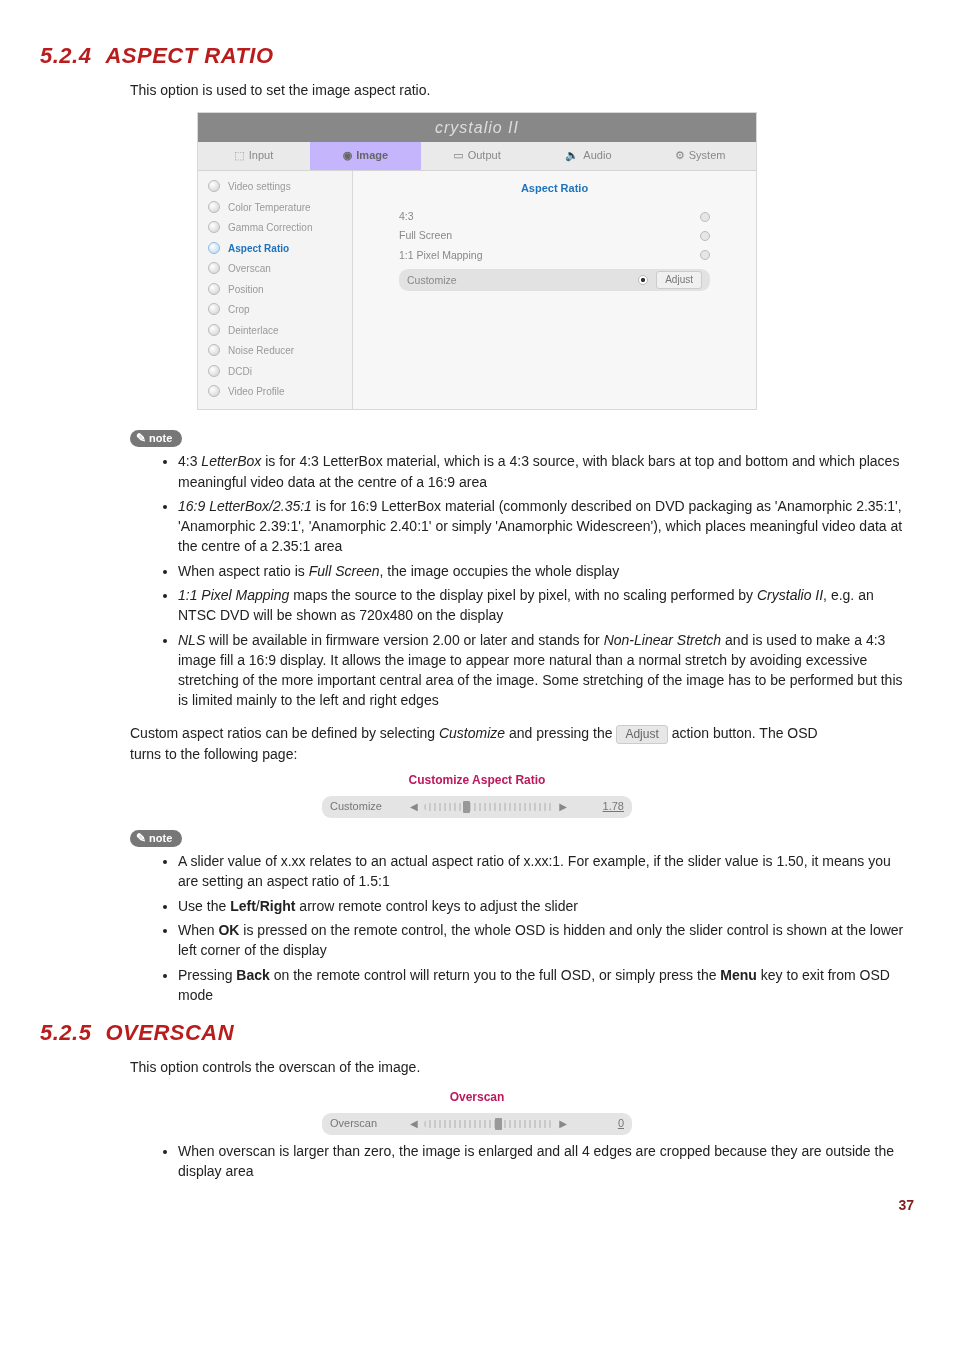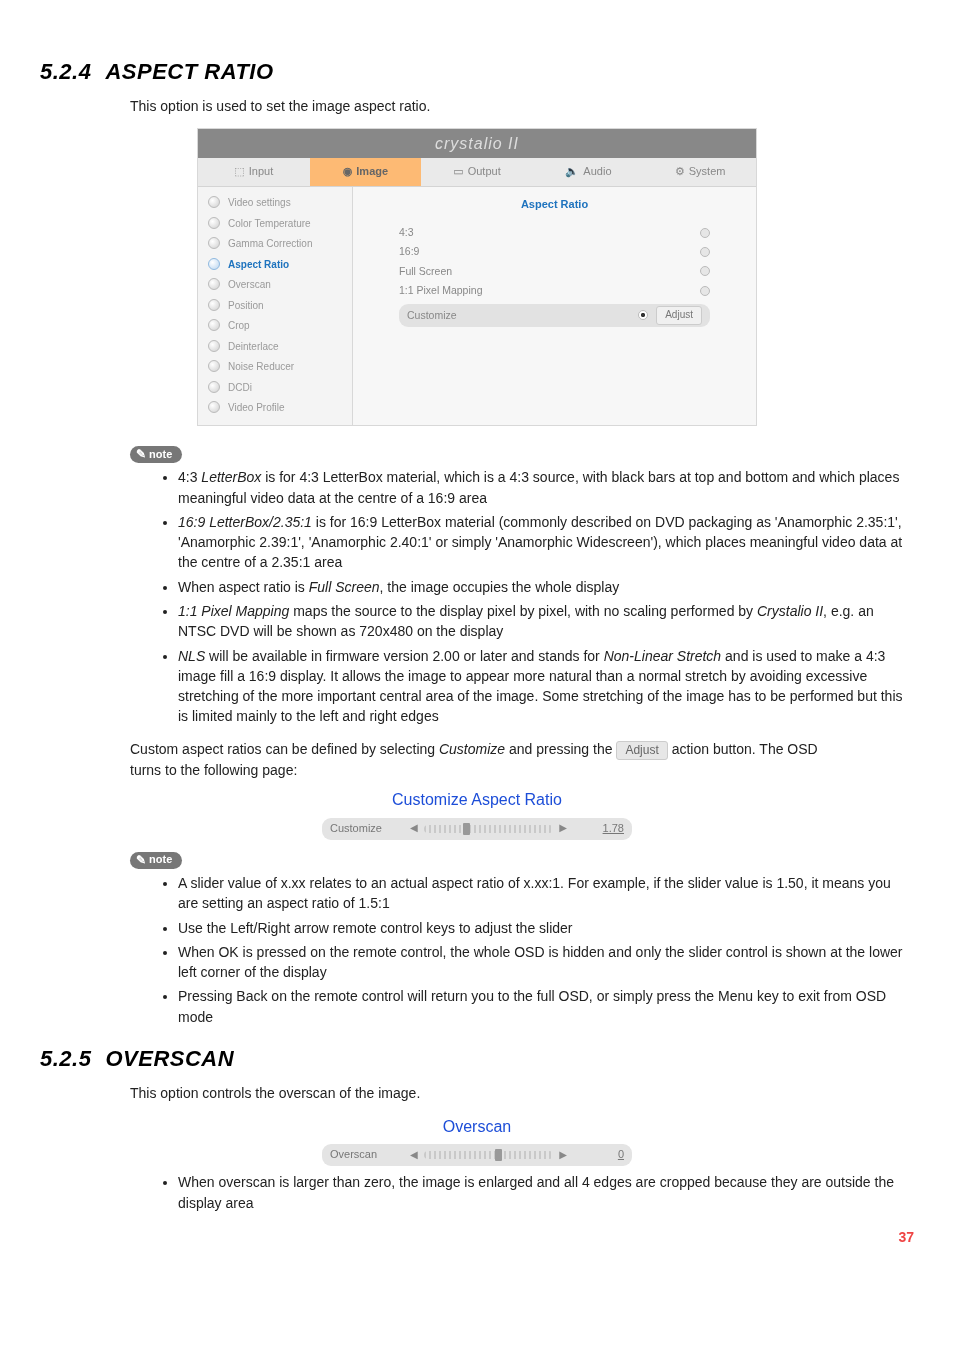--- a/index.html
+++ b/index.html
@@ -7,27 +7,26 @@
     font-family: Arial, Helvetica, sans-serif;
     font-size: 14px;
     color: #222;
     background: #fff;
     width: 954px;
     margin: 0 auto;
     padding: 40px 40px 20px 40px;
     line-height: 1.45;
   }
   .section-heading {
-    color: #000000;
+    color: #b91c1c;
     font-style: italic;
     font-weight: bold;
     font-size: 22px;
     letter-spacing: 0.5px;
     margin-bottom: 8px;
-    margin-top: 16px;
   }
   .section-heading .num { margin-right: 14px; }
   .intro { margin-left: 90px; margin-bottom: 12px; }
   .screenshot {
     width: 560px;
     margin: 10px auto 14px auto;
     background: #f1f1f1;
     border: 1px solid #d8d8d8;
     font-size: 11px;
     color: #888;
@@ -46,21 +45,21 @@
     border-bottom: 1px solid #d4d4d4;
     background: #eaeaea;
   }
   .tab {
     flex: 1;
     text-align: center;
     padding: 6px 4px;
     color: #888;
     font-size: 11px;
   }
-  .tab.active { background: #fdba74; color: #666; font-weight: bold; }
+  .tab.active { background: #c4b5fd; color: #666; font-weight: bold; }
   .tab .ticon { margin-right: 4px; }
   .scr-body { display: flex; min-height: 220px; }
   .sidebar {
     width: 155px;
     border-right: 1px solid #d8d8d8;
     padding: 6px 0;
     background: #f4f4f4;
   }
   .side-item {
     display: flex; 
@@ -100,47 +99,47 @@
   .note-badge {
     display: inline-flex; align-items: center;
     background: #777; color: #fff; border-radius: 10px;
     padding: 0 10px 0 6px; font-size: 11px; font-weight: bold;
     margin: 6px 0 4px 90px;
   }
   .note-badge .pencil { margin-right: 3px; font-size: 12px; }
   ul.notes { margin: 0 0 12px 120px; padding-left: 18px; }
   ul.notes li { margin-bottom: 4px; list-style: disc; }
   em, .ital { font-style: italic; }
-  .bold { font-weight: normal; }
+  .bold { font-weight: bold; }
   .para { margin: 2px 90px 6px 90px; }
   .adjust-inline {
     display: inline-block; padding: 0 8px; background: #e7e7e7;
     border: 1px solid #ccc; border-radius: 3px; font-size: 12px; color: #666;
     vertical-align: baseline;
   }
-  .mini-title { color: #1d4ed8; font-weight: normal; font-size: 16px; text-align: center; margin: 8px auto 6px auto; }
+  .mini-title { color: #be185d; font-weight: bold; font-size: 12px; text-align: center; margin: 8px auto 6px auto; }
   .slider-row {
     width: 310px; margin: 0 auto 6px auto;
     background: #e4e4e4; border-radius: 9px;
     padding: 3px 8px; display: flex; align-items: center;
     font-size: 11px; color: #777;
   }
   .slider-label { width: 80px; }
   .track {
     flex: 1; height: 8px; position: relative; margin: 0 6px;
     background: repeating-linear-gradient(90deg,#c9c9c9 0 2px,#e4e4e4 2px 5px);
     border-radius: 4px;
   }
   .thumb {
     position: absolute; top: -2px; width: 7px; height: 12px;
     background: #999; border-radius: 1px;
   }
   .slider-arrow { color: #888; font-size: 10px; }
   .slider-val { width: 36px; text-align: right; margin-left:21px;text-decoration:underline; }
-  .pagenum { text-align: right; font-weight: bold; color: #ef4444; margin-top: 14px; }
+  .pagenum { text-align: right; font-weight: bold; color: #7f1d1d; margin-top: 14px; }
   .miniblock { margin: 4px auto 6px auto; width: 360px; }
 </style>
 </head>
 <body>
 
 
 
 
 <div class="section-heading">
   <span class="num">5.2.4</span><span>ASPECT RATIO</span>
@@ -202,24 +201,20 @@
       <div class="side-item">
           <span class="bullet"></span>
           <span>Video Profile</span>
         </div>
     </div>
     <div class="panel">
       <div class="panel-title">Aspect Ratio</div>
       <div style="padding:0 28px;">
         <div class="opt-row">
             <span>4:3</span>
-            <span class="rad"></span>
-          </div>
-        <div class="opt-row">
-            <span>16:9</span>
             <span class="rad"></span>
           </div>
         <div class="opt-row">
             <span>Full Screen</span>
             <span class="rad"></span>
           </div>
         <div class="opt-row">
             <span>1:1 Pixel Mapping</span>
             <span class="rad"></span>
           </div>

